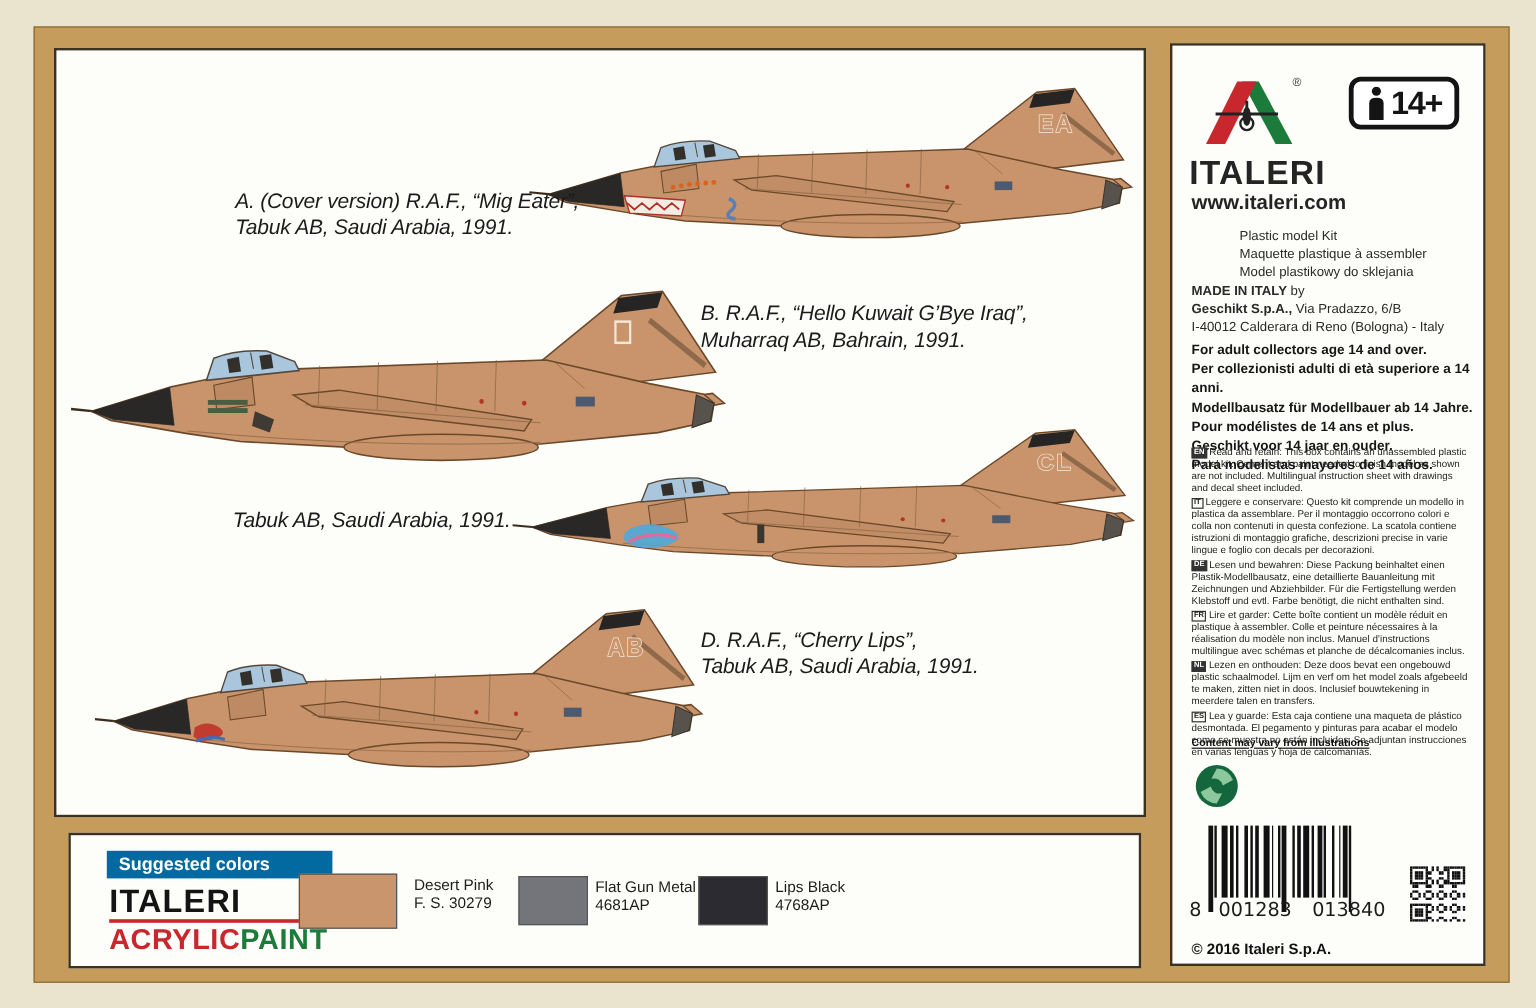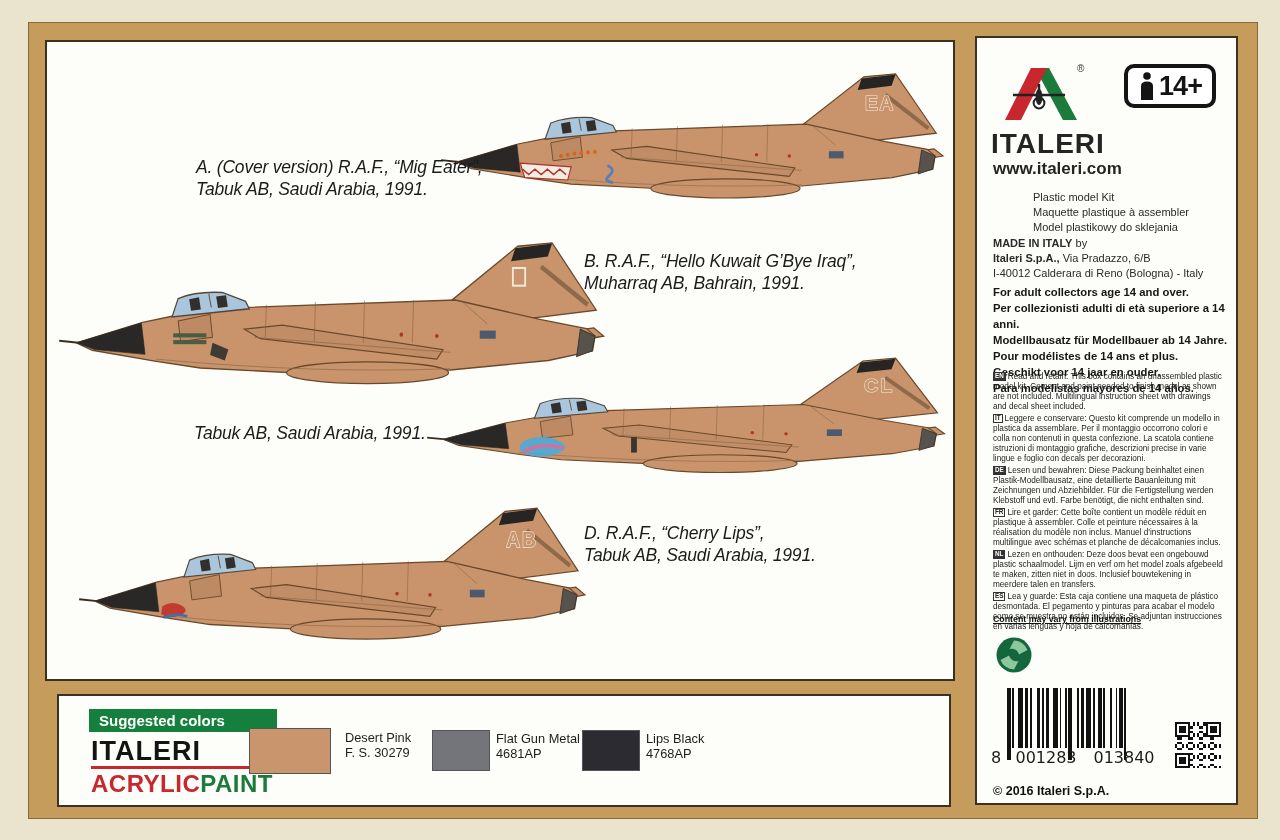--- a/index.html
+++ b/index.html
@@ -46,21 +46,21 @@
   .bc-bars .gap{height:60px;}
   .bc-digits{position:absolute;left:16px;top:62px;width:156px;display:flex;
              justify-content:space-around;font-size:16px;font-family:"DejaVu Sans",sans-serif;}
   .qr{position:absolute;left:198px;top:684px;width:46px;height:46px;display:grid;
       grid-template-columns:repeat(21,1fr);grid-template-rows:repeat(21,1fr);background:#fff;}
   .qr div{width:100%;height:100%;}
   .qr .d{background:#111;}
   .copyright{position:absolute;left:16px;top:746px;font-size:12.5px;font-weight:bold;color:#111;}
 
   
-  .sc-header{position:absolute;left:30px;top:13px;width:188px;height:23px;background:#15803d;
+  .sc-header{position:absolute;left:30px;top:13px;width:188px;height:23px;background:#0369a1;
              color:#fff;font-size:15px;font-weight:bold;display:flex;align-items:center;
              padding-left:10px;box-sizing:border-box;}
   .sc-brand{position:absolute;left:32px;top:40px;font-size:27px;font-weight:bold;
             letter-spacing:1px;color:#141414;}
   .sc-redline{position:absolute;left:32px;top:70px;width:172px;height:2.5px;background:#c8272d;}
   .sc-acrylic{position:absolute;left:32px;top:74px;font-size:24px;font-weight:bold;letter-spacing:0.5px;}
   .swatch{position:absolute;border:1px solid #555;box-sizing:border-box;}
   .sw-label{position:absolute;font-size:12.8px;line-height:1.16;color:#1d1d1d;}
   .sw-label .nm{font-weight:normal;}
 </style>
@@ -188,21 +188,21 @@
       </div>
 
       <div class="kit-lines">
         <div>Plastic model Kit</div>
         <div>Maquette plastique à assembler</div>
         <div>Model plastikowy do sklejania</div>
       </div>
 
       <div class="made-in">
         <div><b>MADE IN ITALY</b><span> by</span></div>
-        <div><b>Italeri S.p.A.,</b><span> Via Pradazzo, 6/B</span></div>
+        <div><b>Geschikt S.p.A.,</b><span> Via Pradazzo, 6/B</span></div>
         <div>I-40012 Calderara di Reno (Bologna) - Italy</div>
       </div>
 
       <div class="age-lines">
         <div>For adult collectors age 14 and over.</div>
         <div>Per collezionisti adulti di età superiore a 14 anni.</div>
         <div>Modellbausatz für Modellbauer ab 14 Jahre.</div>
         <div>Pour modélistes de 14 ans et plus.</div>
         <div>Geschikt voor 14 jaar en ouder.</div>
         <div>Para modelistas mayores de 14 años.</div>

